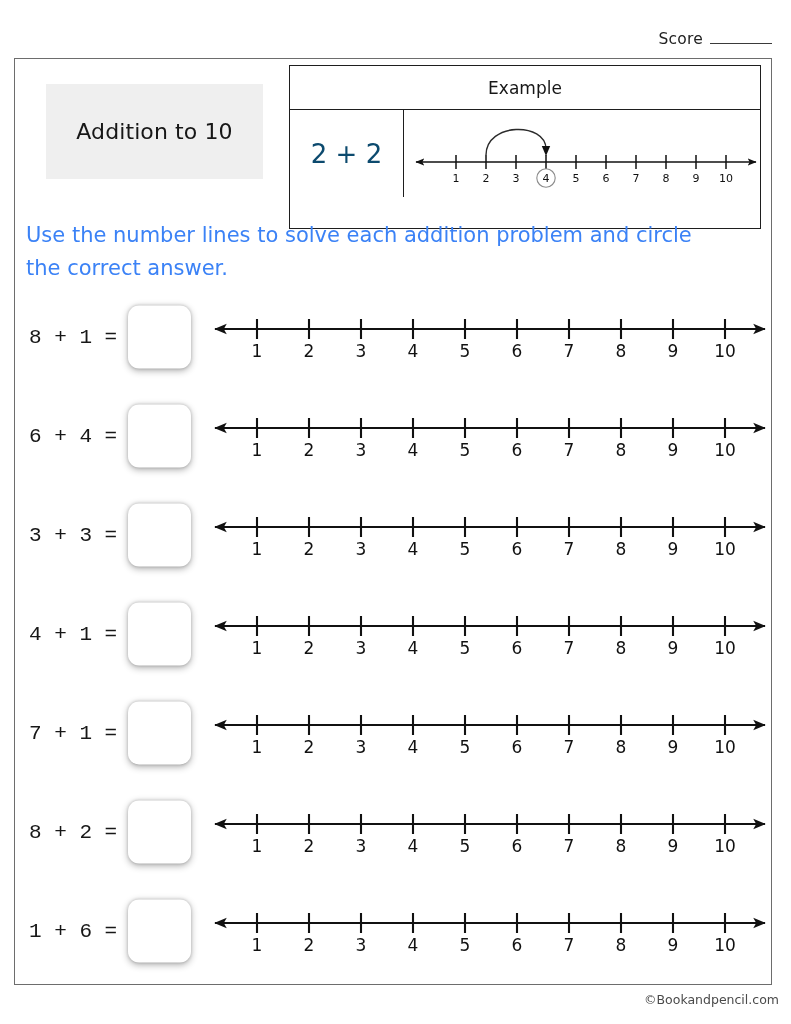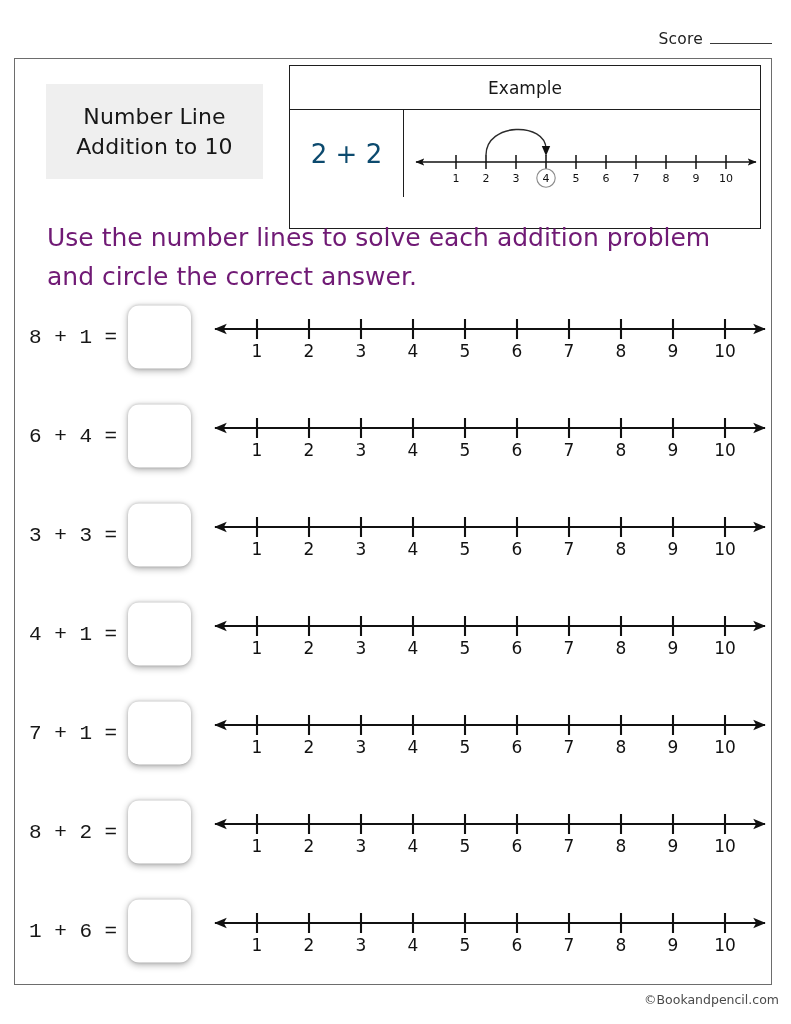--- a/index.html
+++ b/index.html
@@ -119,25 +119,25 @@
     color: #0c4a6e;
   }
   .example-line {
     flex: 1;
     position: relative;
   }
 
   
   .instructions {
     position: absolute;
-    left: 32px; top: 160px;
+    left: 11px; top: 160px;
     width: 700px;
-    font-size: 25px;
+    font-size: 21px;
     line-height: 1.55;
-    color: #701a75;
+    color: #3b82f6;
   }
 
   
   .rows {
     position: absolute;
     left: 0; top: 228px;
     width: 758px;
   }
   .row {
     position: relative;
@@ -187,21 +187,20 @@
 <div class="header">
   <div class="score-wrap">
     <span class="score-label">Score</span>
     <span class="score-rule"></span>
   </div>
 </div>
 
 <div class="sheet">
 
   <div class="title-box">
-    <div class="title-line">Number Line</div>
     <div class="title-line">Addition to 10</div>
   </div>
 
   <div class="example-box">
     <div class="example-header">Example</div>
     <div class="example-body">
       <div class="example-eq">2 + 2</div>
       <div class="example-line">
         <svg id="example-svg" width="356" height="87" viewBox="0 0 356 87">
             <defs>

